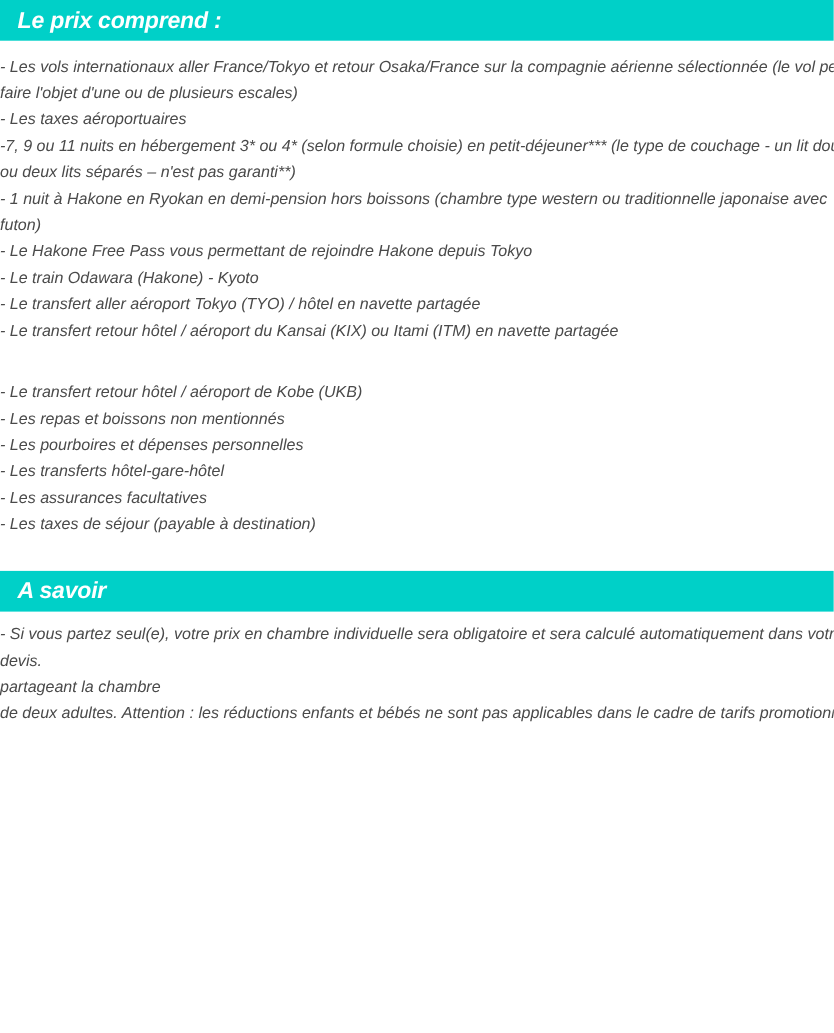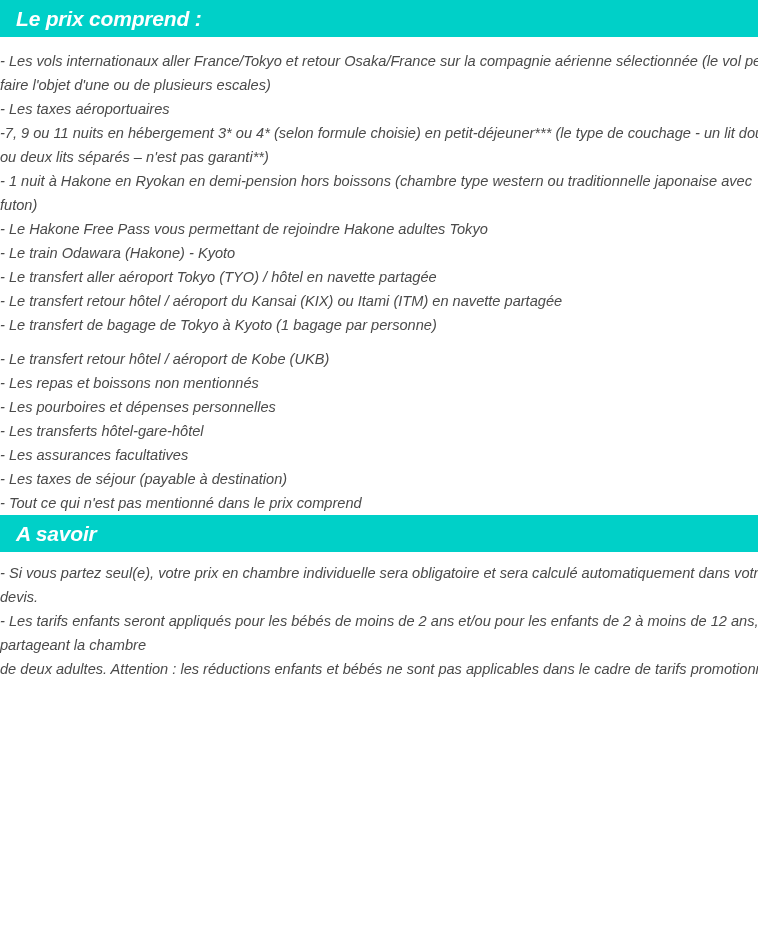--- a/index.html
+++ b/index.html
@@ -68,54 +68,51 @@
     </div>
     <div class="spacer-top-1"></div>
     <div class="section-body">
       <div class="body-line">- Les vols internationaux aller France/Tokyo et retour Osaka/France sur la compagnie aérienne sélectionnée (le vol peut</div>
       <div class="body-line">faire l'objet d'une ou de plusieurs escales)</div>
       <div class="body-line">- Les taxes aéroportuaires</div>
       <div class="body-line">-7, 9 ou 11 nuits en hébergement 3* ou 4* (selon formule choisie) en petit-déjeuner*** (le type de couchage - un lit double</div>
       <div class="body-line">ou deux lits séparés – n'est pas garanti**)</div>
       <div class="body-line">- 1 nuit à Hakone en Ryokan en demi-pension hors boissons (chambre type western ou traditionnelle japonaise avec</div>
       <div class="body-line">futon)</div>
-      <div class="body-line">- Le Hakone Free Pass vous permettant de rejoindre Hakone adultes Tokyo</div>
+      <div class="body-line">- Le Hakone Free Pass vous permettant de rejoindre Hakone depuis Tokyo</div>
       <div class="body-line">- Le train Odawara (Hakone) - Kyoto</div>
       <div class="body-line">- Le transfert aller aéroport Tokyo (TYO) / hôtel en navette partagée</div>
       <div class="body-line">- Le transfert retour hôtel / aéroport du Kansai (KIX) ou Itami (ITM) en navette partagée</div>
-      <div class="body-line">- Le transfert de bagage de Tokyo à Kyoto (1 bagage par personne)</div>
     </div>
   </div>
 
   <div class="gap-after-list-1"></div>
 
   <div class="section">
     <div class="spacer-top-2"></div>
     <div class="section-body">
       <div class="body-line">- Le transfert retour hôtel / aéroport de Kobe (UKB)</div>
       <div class="body-line">- Les repas et boissons non mentionnés</div>
       <div class="body-line">- Les pourboires et dépenses personnelles</div>
       <div class="body-line">- Les transferts hôtel-gare-hôtel</div>
       <div class="body-line">- Les assurances facultatives</div>
       <div class="body-line">- Les taxes de séjour (payable à destination)</div>
-      <div class="body-line">- Tout ce qui n'est pas mentionné dans le prix comprend</div>
     </div>
   </div>
 
   <div class="gap-after-list-2"></div>
 
   <div class="section">
     <div class="section-banner">
       <span class="banner-title">A savoir</span>
     </div>
     <div class="spacer-top-3"></div>
     <div class="section-body">
       <div class="body-line">- Si vous partez seul(e), votre prix en chambre individuelle sera obligatoire et sera calculé automatiquement dans votre</div>
       <div class="body-line">devis.</div>
-      <div class="body-line">- Les tarifs enfants seront appliqués pour les bébés de moins de 2 ans et/ou pour les enfants de 2 à moins de 12 ans,</div>
       <div class="body-line">partageant la chambre</div>
       <div class="body-line">de deux adultes. Attention : les réductions enfants et bébés ne sont pas applicables dans le cadre de tarifs promotionnels.</div>
     </div>
   </div>
 
   <div class="bottom-fill"></div>
 
 </div>
 
 </body></html>

